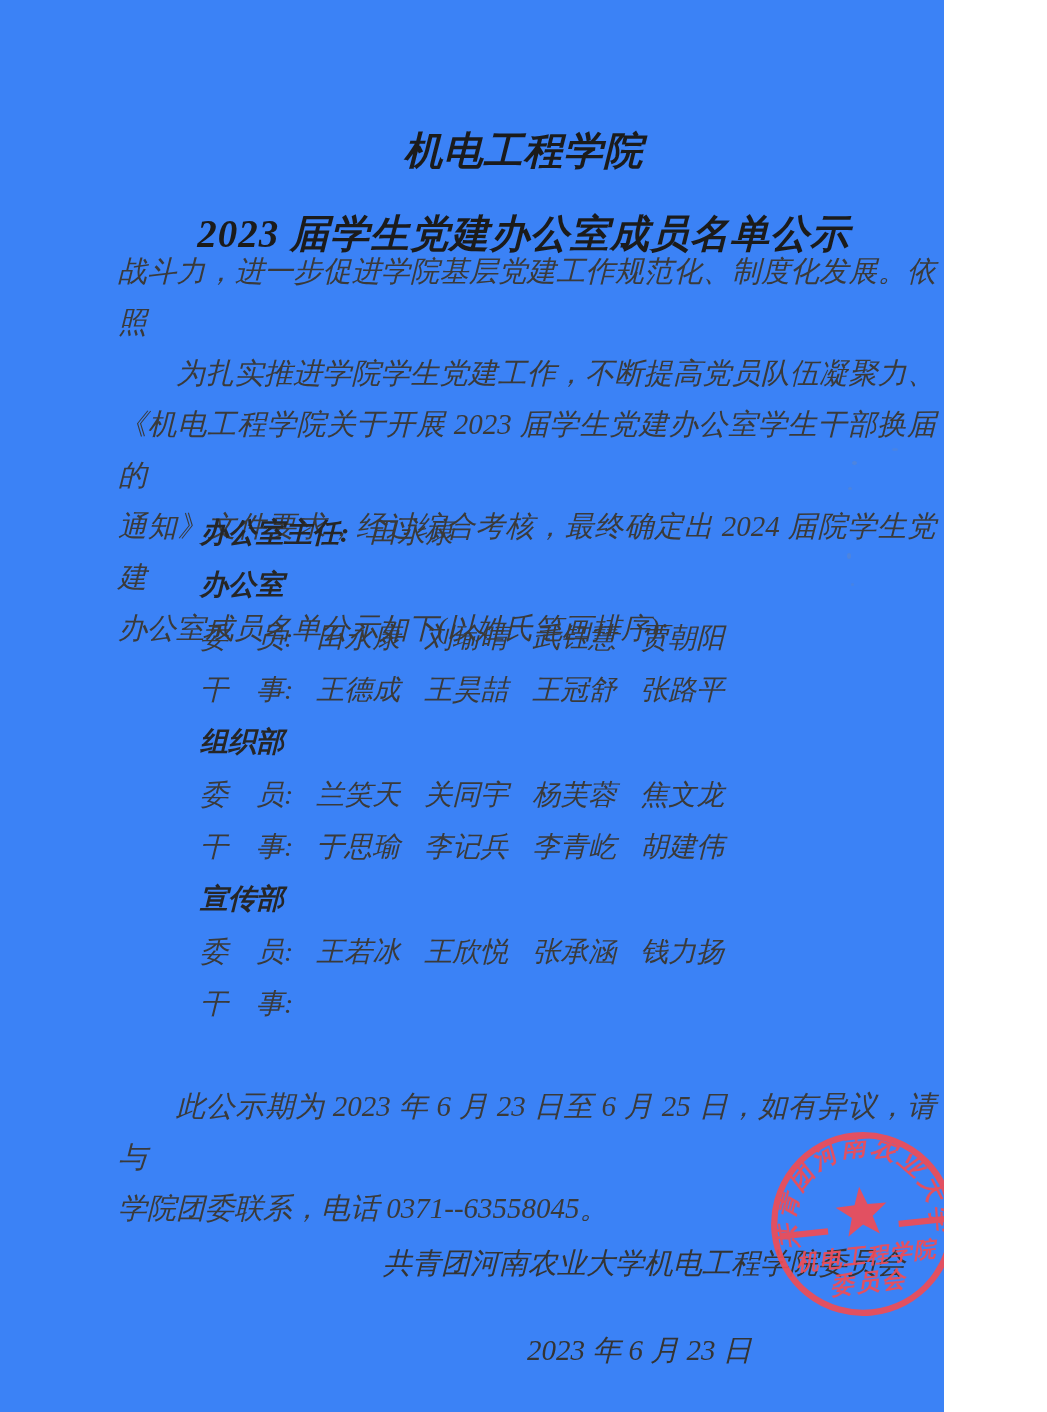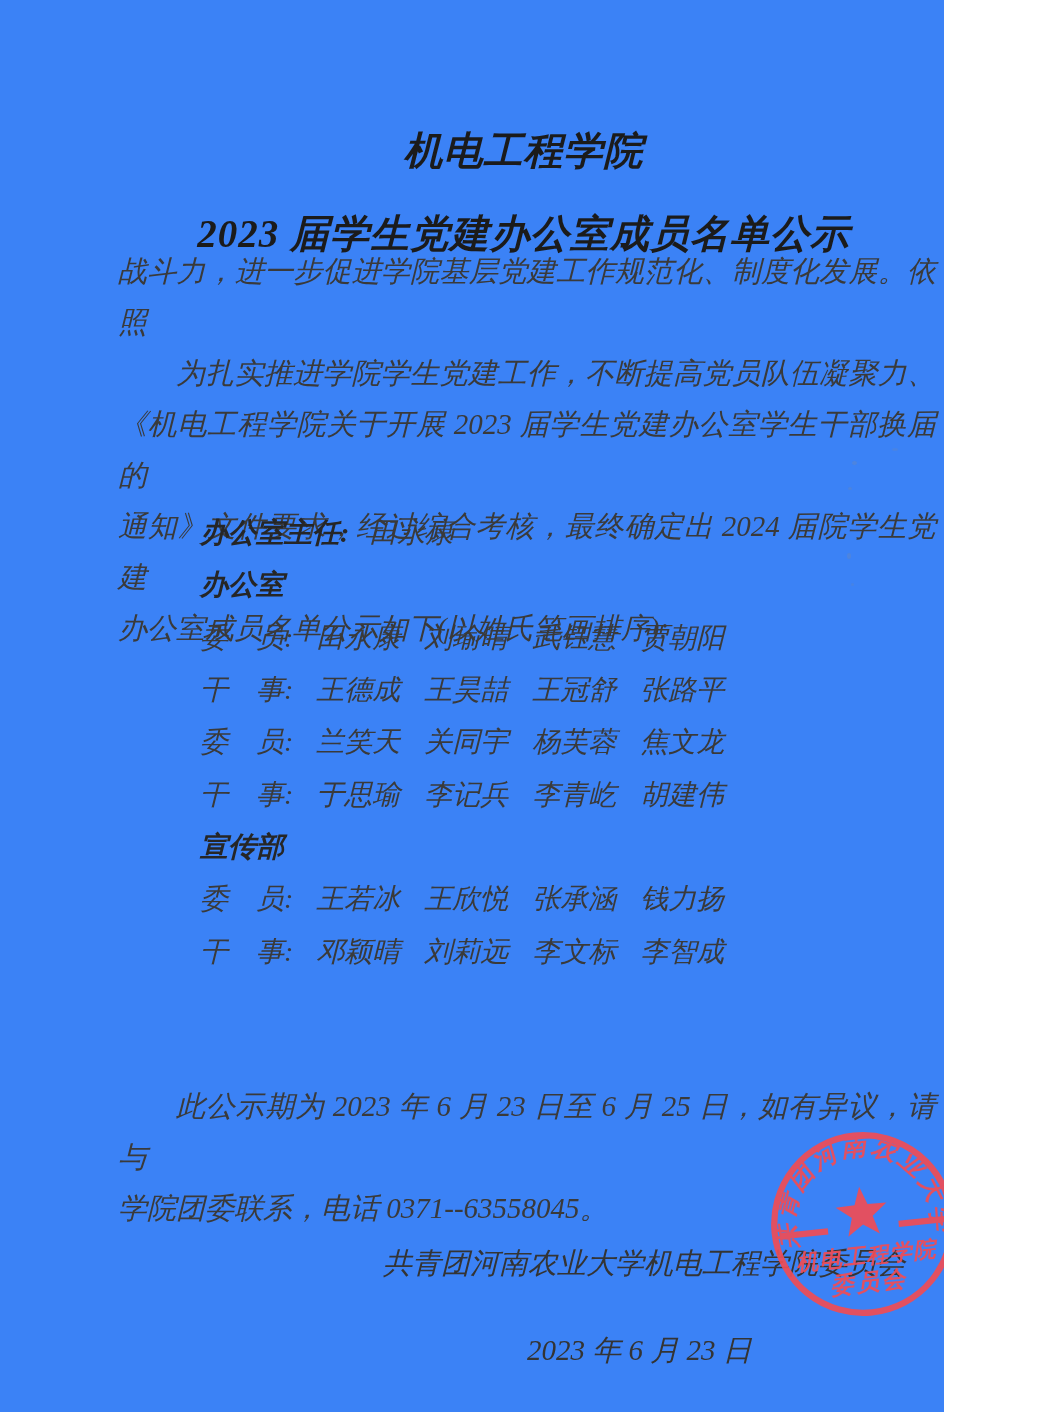--- a/index.html
+++ b/index.html
@@ -95,20 +95,21 @@
     <div class="rrow">
       <span class="role">干　事:</span>
       <span class="names">
         <span>王德成</span>
         <span>王昊喆</span>
         <span>王冠舒</span>
         <span>张路平</span>
       </span>
     </div>
 
+    <div class="rrow rbold">组织部</div>
     <div class="rrow">
       <span class="role">委　员:</span>
       <span class="names">
         <span>兰笑天</span>
         <span>关同宇</span>
         <span>杨芙蓉</span>
         <span>焦文龙</span>
       </span>
     </div>
     <div class="rrow">
@@ -126,26 +127,20 @@
       <span class="role">委　员:</span>
       <span class="names">
         <span>王若冰</span>
         <span>王欣悦</span>
         <span>张承涵</span>
         <span>钱力扬</span>
       </span>
     </div>
     <div class="rrow">
       <span class="role">干　事:</span>
-      <span class="names">
-        <span>邓颖晴</span>
-        <span>刘莉远</span>
-        <span>李文标</span>
-        <span>李智成</span>
-      </span>
     </div>
   </div>
 
   <div class="para" id="closing">
     <div class="pl just ind">此公示期为 2023 年 6 月 23 日至 6 月 25 日，如有异议，请与</div>
     <div class="pl">学院团委联系，电话 0371--63558045。</div>
   </div>
 
   <div class="sig">共青团河南农业大学机电工程学院委员会</div>
   <div class="dateline">2023 年 6 月 23 日</div>

